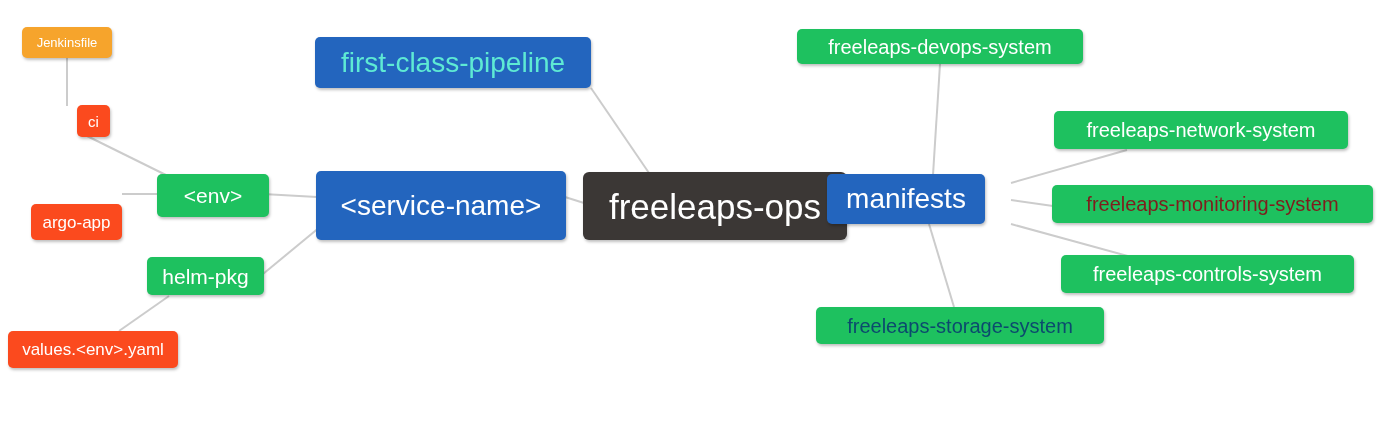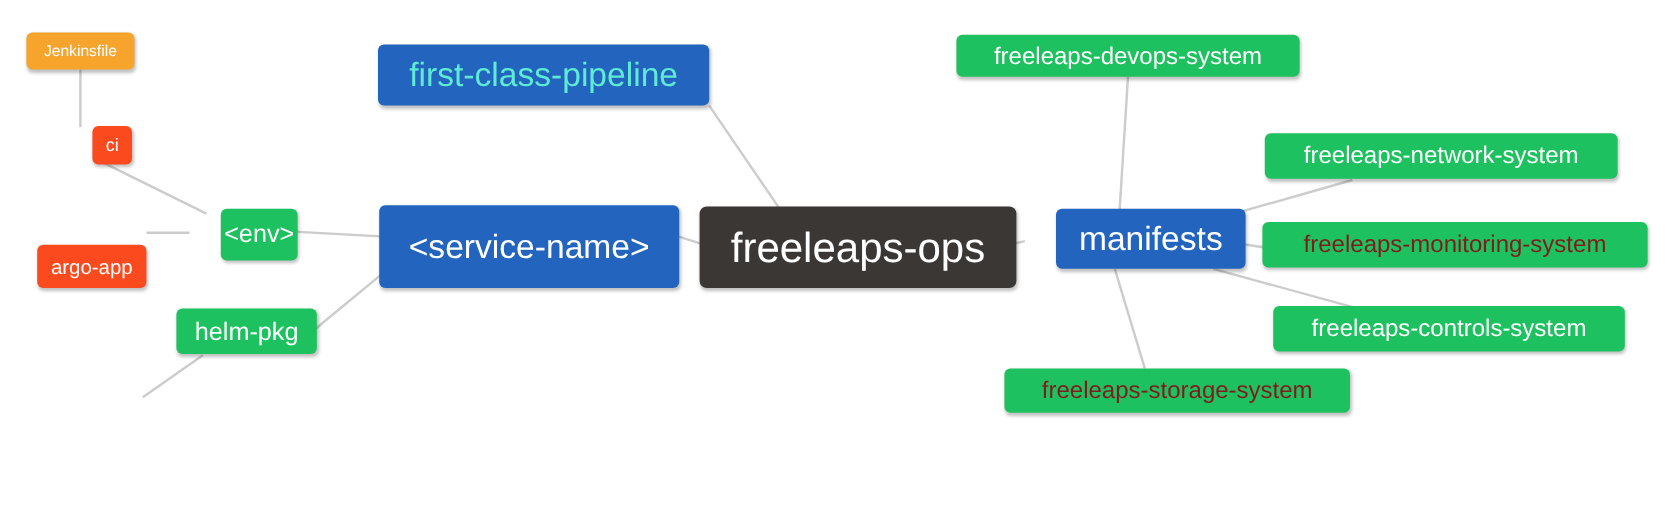--- a/index.html
+++ b/index.html
@@ -21,27 +21,27 @@
     white-space:nowrap;
     box-shadow:1px 2px 3px rgba(0,0,0,0.25);
     cursor:pointer;
     box-sizing:border-box;
     line-height:1;
   }
   
   .n-jenkinsfile{left:22px;top:27px;width:90px;height:31px;font-size:13px;}
   .n-ci{left:52px;top:105px;width:33px;height:32px;font-size:15px;margin-left:25px;}
   .n-argo-app{left:31px;top:176px;width:91px;height:36px;font-size:17px;margin-top:28px;}
-  .n-env{left:157px;top:174px;width:64px;height:43px;font-size:21px;margin-left:27px;}
+  .n-env{left:157px;top:174px;width:112px;height:43px;font-size:21px;}
   .n-helm-pkg{left:147px;top:257px;width:117px;height:38px;font-size:21px;}
   .n-values-yaml{left:8px;top:331px;width:170px;height:37px;font-size:17px;}
   .n-first-class-pipeline{left:315px;top:37px;width:276px;height:51px;font-size:28px;}
   .n-service-name{left:316px;top:171px;width:250px;height:69px;font-size:28px;}
   .n-freeleaps-ops{left:583px;top:172px;width:264px;height:68px;font-size:35px;border-radius:6px;}
-  .n-manifests{left:880px;top:174px;width:158px;height:50px;font-size:28px;}
+  .n-manifests{left:827px;top:174px;width:158px;height:50px;font-size:28px;}
   .n-devops-system{left:797px;top:29px;width:286px;height:35px;font-size:20px;}
   .n-network-system{left:1054px;top:111px;width:294px;height:38px;font-size:20px;}
   .n-monitoring-system{left:1052px;top:185px;width:321px;height:38px;font-size:20px;}
   .n-controls-system{left:1061px;top:255px;width:293px;height:38px;font-size:20px;}
   .n-storage-system{left:816px;top:307px;width:288px;height:37px;font-size:20px;}
 </style>
 </head>
 <body>
 
 <div id="canvas">
@@ -61,23 +61,24 @@
     <line x1="1011" y1="200" x2="1053" y2="206" style="stroke: rgb(204, 204, 204);"></line>
     <line x1="1011" y1="224" x2="1135" y2="258" style="stroke: rgb(204, 204, 204);"></line>
     <line x1="929" y1="224" x2="954" y2="307" style="stroke: rgb(204, 204, 204);"></line>
   </svg>
 
   <div class="node n-jenkinsfile" style="background: rgb(246, 164, 44); color: rgb(255, 255, 255);">Jenkinsfile</div>
   <div class="node n-ci" style="background: rgb(251, 74, 30); color: rgb(255, 255, 255);">ci</div>
   <div class="node n-argo-app" style="background: rgb(251, 74, 30); color: rgb(255, 255, 255);">argo-app</div>
   <div class="node n-env" style="background: rgb(30, 193, 95); color: rgb(255, 255, 255);">&lt;env&gt;</div>
   <div class="node n-helm-pkg" style="background: rgb(30, 193, 95); color: rgb(255, 255, 255);">helm-pkg</div>
+  <div class="node n-values-yaml" style="background: rgb(251, 74, 30); color: rgb(255, 255, 255);">values.&lt;env&gt;.yaml</div>
   <div class="node n-first-class-pipeline" style="background: rgb(35, 101, 190); color: #5eead4;">first-class-pipeline</div>
   <div class="node n-service-name" style="background: rgb(35, 101, 190); color: rgb(255, 255, 255);">&lt;service-name&gt;</div>
   <div class="node n-freeleaps-ops" style="background: rgb(59, 55, 53); color: rgb(255, 255, 255);">freeleaps-ops</div>
   <div class="node n-manifests" style="background: rgb(35, 101, 190); color: rgb(255, 255, 255);">manifests</div>
   <div class="node n-devops-system" style="background: rgb(30, 193, 95); color: rgb(255, 255, 255);">freeleaps-devops-system</div>
   <div class="node n-network-system" style="background: rgb(30, 193, 95); color: rgb(255, 255, 255);">freeleaps-network-system</div>
   <div class="node n-monitoring-system" style="background: rgb(30, 193, 95); color: #7f1d1d;">freeleaps-monitoring-system</div>
   <div class="node n-controls-system" style="background: rgb(30, 193, 95); color: rgb(255, 255, 255);">freeleaps-controls-system</div>
-  <div class="node n-storage-system" style="background: rgb(30, 193, 95); color: #7f1d1d; margin-left: 21px;">freeleaps-storage-system</div>
+  <div class="node n-storage-system" style="background: rgb(30, 193, 95); color: #0c4a6e;">freeleaps-storage-system</div>
 
 </div>
 
 </body></html>

